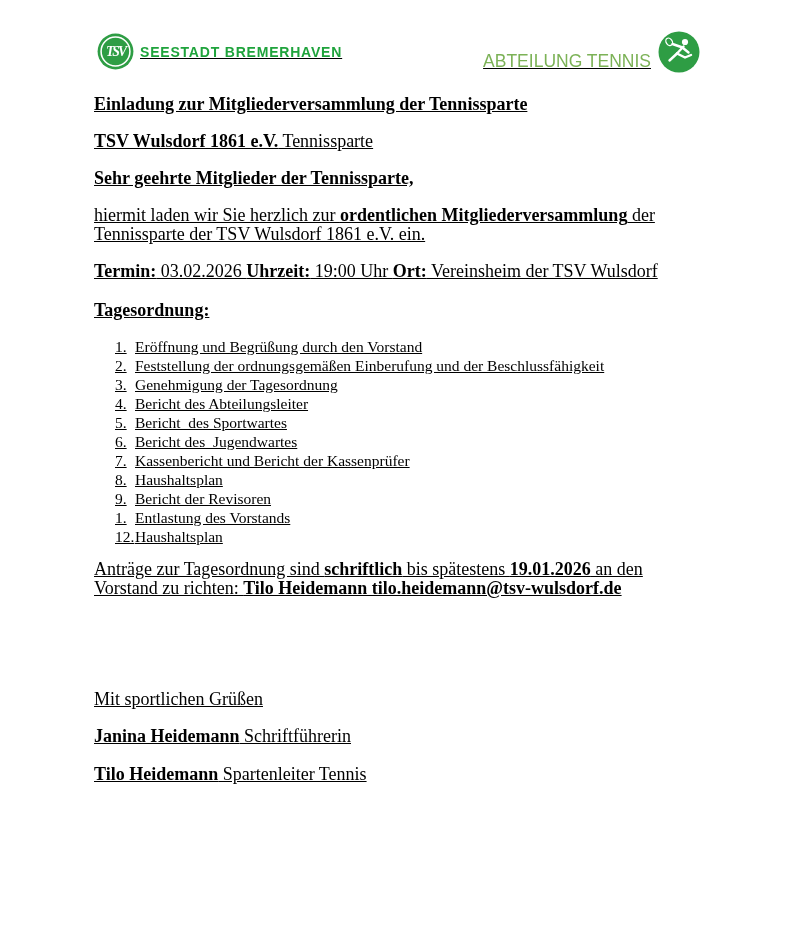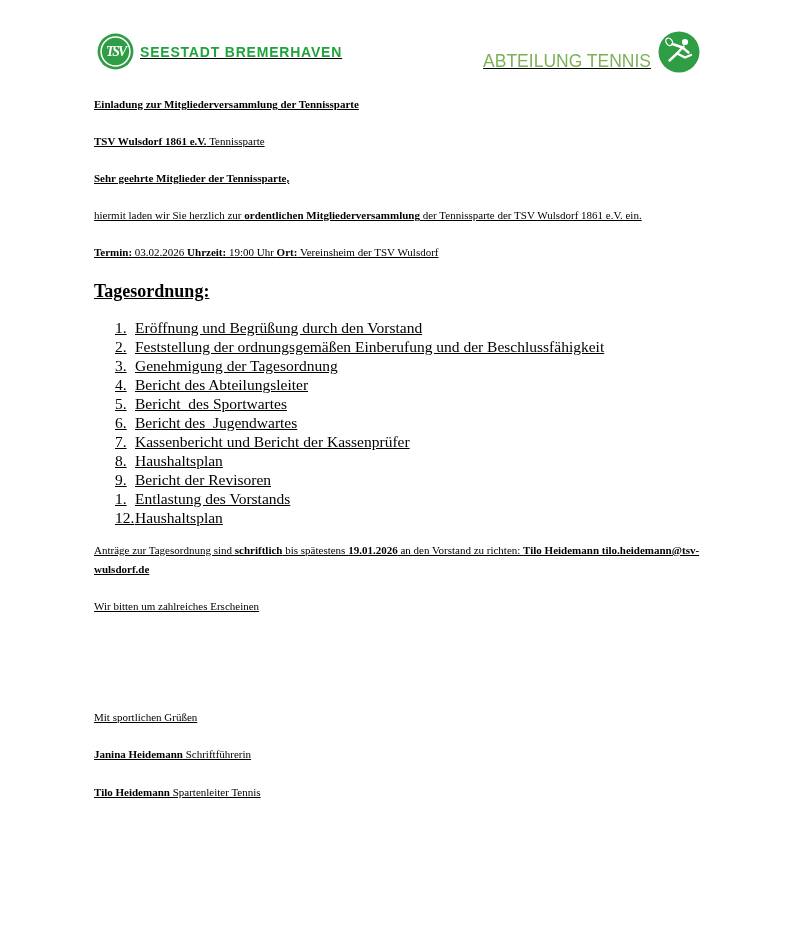--- a/index.html
+++ b/index.html
@@ -43,21 +43,21 @@
     margin-top: -2px;
   }
   .department-name {
     font-family: "Liberation Sans", "DejaVu Sans", sans-serif;
     font-size: 17.5px;
     color: #7cb257;
     margin-top: 14px;
   }
   
   .letter-body { margin-top: 18px; }
-  p { font-size: 11px; line-height: 19px; margin: 0 0 18px 0; }
+  p { font-size: 18px; line-height: 19px; margin: 0 0 18px 0; }
   .bold { font-weight: bold; }
   .agenda-heading {
     font-size: 18px;
     line-height: 22px;
     font-weight: bold;
     margin: 12px 0 16px 0;
   }
   .agenda-list { margin: 0 0 14px 0; }
   .agenda-row {
     display: flex;
@@ -175,21 +175,20 @@
 
 
           <div class="agenda-row">
             <span class="agenda-num">12.</span>
             <span class="agenda-text">Haushaltsplan</span>
           </div>
         </div>
 
       <p><span>Anträge zur Tagesordnung sind </span><span class="bold">schriftlich</span><span> bis spätestens </span><span class="bold">19.01.2026</span><span> an den Vorstand zu richten: </span><span class="bold">Tilo Heidemann tilo.heidemann@tsv-wulsdorf.de</span></p>
 
-      <p>Wir bitten um zahlreiches Erscheinen</p>
 
       <p class="regards">Mit sportlichen Grüßen</p>
 
       <p class="sig"><span class="bold">Janina Heidemann</span><span> Schriftführerin</span></p>
 
       <p class="sig"><span class="bold">Tilo Heidemann</span><span> Spartenleiter Tennis</span></p>
 
     </div>
   </div>
 </div>

